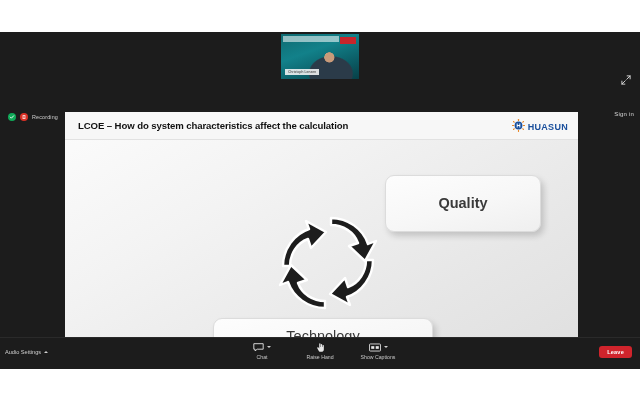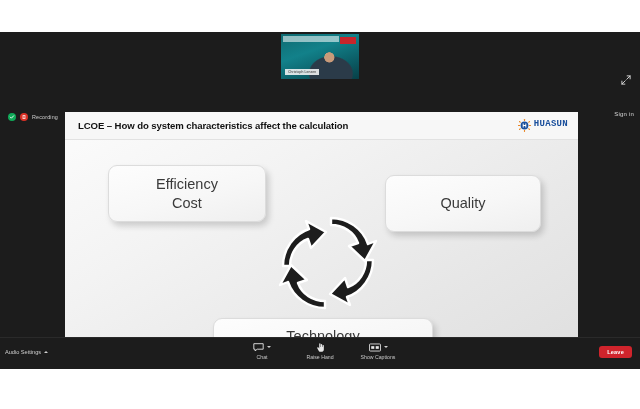--- a/index.html
+++ b/index.html
@@ -125,21 +125,21 @@
     font-size: 9.6px;
     font-weight: bold;
     color: #111111;
     letter-spacing: -.1px;
     white-space: nowrap;
   }
 
   
   #logo {
     position: absolute; right: 10px; top: 7px;
-    display: flex; align-items: flex-start; gap: 3px; font-family: Liberation Mono, monospace;
+    display: flex; align-items: flex-end; gap: 3px;
   }
   #logo-mark { width: 13px; height: 13px; display: block; }
   #logo-text {
     font-size: 9px; font-weight: bold;
     color: #1a4f9c; letter-spacing: .3px;
   }
 
   
   .sbox {
     position: absolute;
@@ -157,20 +157,21 @@
   }
   #box-efficiency {
     left: 43px; top: 53px;
     width: 158px; height: 57px;
     font-size: 14.5px;
   }
   #box-quality {
     left: 320px; top: 63px;
     width: 156px; height: 57px;
     font-size: 14.5px;
+    font-weight: bold;
   }
   #box-technology {
     left: 148px; top: 206px;
     width: 220px; height: 62px;
     font-size: 14.5px;
     justify-content: flex-start;
     padding-top: 8px;
   }
 
   
@@ -288,24 +289,20 @@
             <rect x="26" y="4.6" width="2.8" height="5" rx="1" transform="rotate(45 27.4 7.1)"></rect>
             <rect x="3.2" y="22.4" width="2.8" height="5" rx="1" transform="rotate(45 4.6 24.9)"></rect>
             <rect x="26" y="22.4" width="2.8" height="5" rx="1" transform="rotate(-45 27.4 24.9)"></rect>
           </g>
           <circle cx="16" cy="16" r="9.6" fill="#1a4f9c"></circle>
           <path d="M11.6 10.8h2.3v3.9h4.2v-3.9h2.3v10.4h-2.3v-4.2h-4.2v4.2h-2.3z" fill="#ffffff"></path>
         </svg>
         <span id="logo-text">HUASUN</span>
       </div>
 
-      <div class="sbox" id="box-efficiency">
-        <span>Efficiency</span>
-        <span>Cost</span>
-      </div>
 
       <div class="sbox" id="box-quality">
         <span>Quality</span>
       </div>
 
       <div class="sbox" id="box-technology">
         <span>Technology</span>
         <span>Degradation / Reliability</span>
       </div>
 

